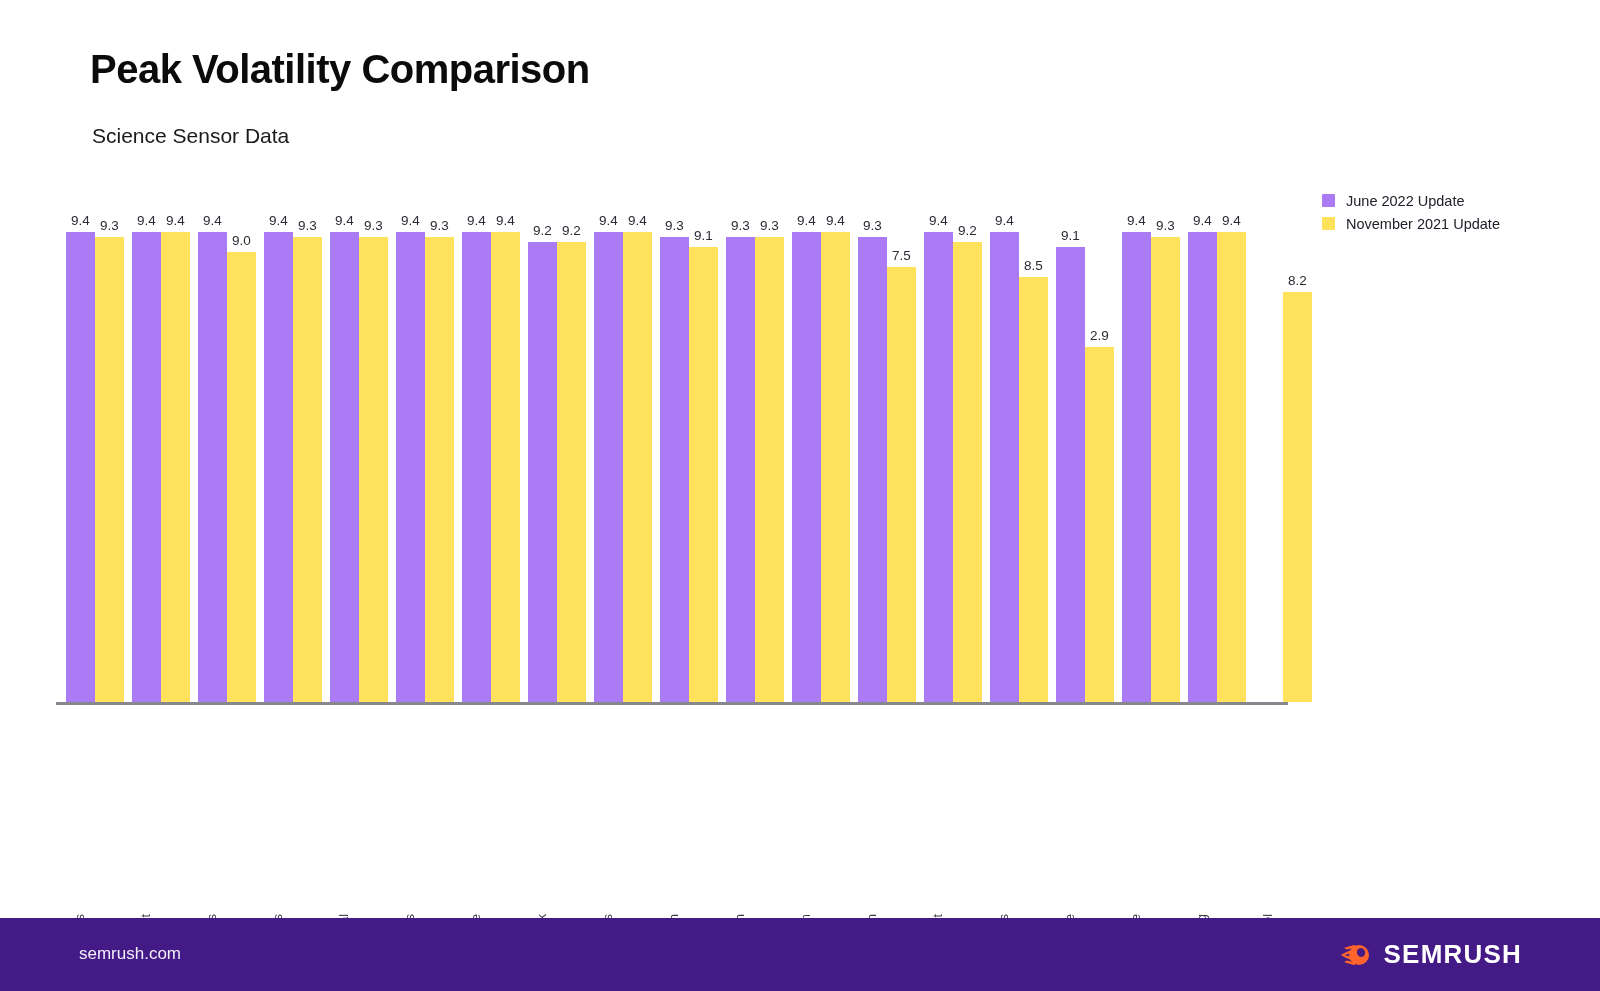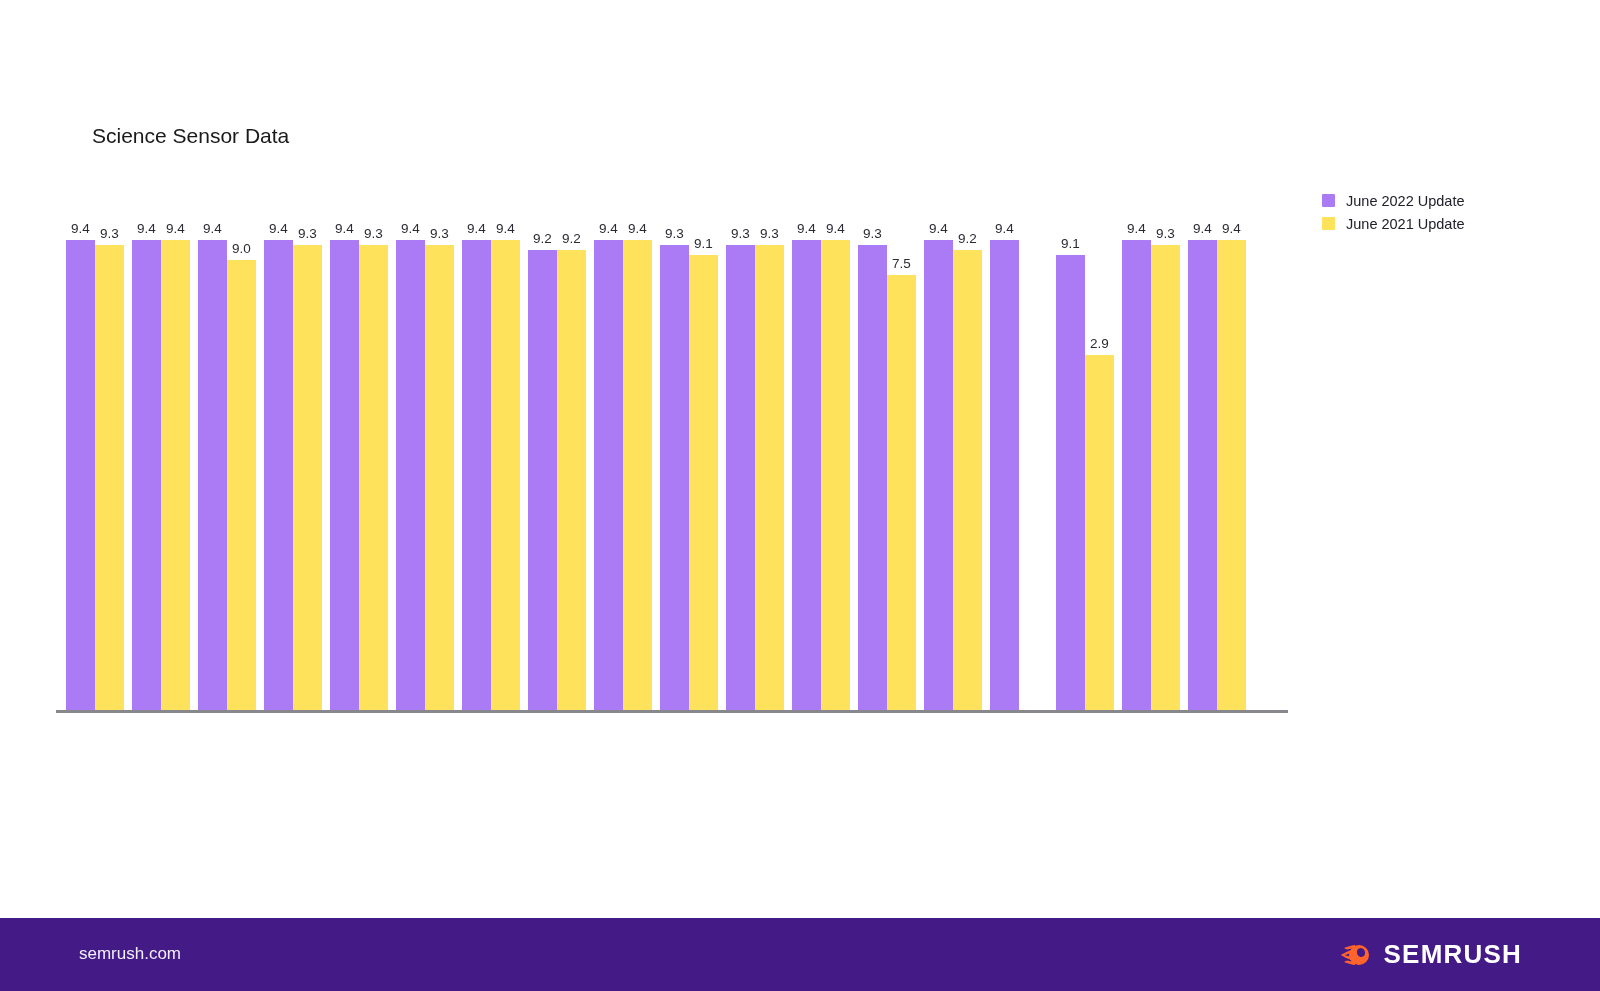--- a/index.html
+++ b/index.html
@@ -62,21 +62,21 @@
   .legend-label {
     font-size: 14.5px;
     color: #22212b;
     white-space: nowrap;
   }
 
   
   #plot {
     position: absolute;
     left: 56px;
-    top: 208px;
+    top: 200px;
     width: 1232px;
     height: 505px;
   }
   #axis-line {
     position: absolute;
     left: 0;
     bottom: 0;
     width: 1232px;
     height: 3px;
     background: #87878e;
@@ -169,30 +169,31 @@
     color: #ffffff;
     white-space: nowrap;
     text-align: right;
   }
 </style>
 </head>
 <body>
 
 <div id="slide">
 
+  <div id="title">Peak Volatility Comparison</div>
   <div id="subtitle">Science Sensor Data</div>
 
   <div id="legend">
       <div class="legend-row">
         <span class="legend-swatch" style="background: rgb(171, 123, 245);"></span>
         <span class="legend-label">June 2022 Update</span>
       </div>
       <div class="legend-row">
         <span class="legend-swatch" style="background: rgb(255, 226, 92);"></span>
-        <span class="legend-label">June 2021 Update</span>
+        <span class="legend-label">November 2021 Update</span>
       </div>
     </div>
 
   <div id="plot">
     <div id="axis-line"></div>
   <div class="group" style="left: 10px;">
         <div class="bar-wrap purple">
           <div class="bar purple" style="height: 470px; background: rgb(171, 123, 245);"></div>
           <div class="bar-value" style="bottom: 475px;">9.4</div>
         </div>
@@ -399,20 +400,24 @@
           <div class="cat-text">
             <span class="cat-inner">Law &amp; Government</span>
           </div>
         </div>
       </div>
       <div class="group" style="left: 934px;">
         <div class="bar-wrap purple">
           <div class="bar purple" style="height: 470px; background: rgb(171, 123, 245);"></div>
           <div class="bar-value" style="bottom: 475px;">9.4</div>
         </div>
+        <div class="bar-wrap yellow">
+          <div class="bar yellow" style="height: 425px; background: rgb(255, 226, 92);"></div>
+          <div class="bar-value" style="bottom: 430px;">8.5</div>
+        </div>
         <div class="cat-holder">
           <div class="cat-text">
             <span class="cat-inner">Pets &amp; Animals</span>
           </div>
         </div>
       </div>
       <div class="group" style="left: 1000px;">
         <div class="bar-wrap purple">
           <div class="bar purple" style="height: 455px; background: rgb(171, 123, 245);"></div>
           <div class="bar-value" style="bottom: 460px;">9.1</div>
@@ -451,20 +456,24 @@
           <div class="bar yellow" style="height: 470px; background: rgb(255, 226, 92);"></div>
           <div class="bar-value" style="bottom: 475px;">9.4</div>
         </div>
         <div class="cat-holder">
           <div class="cat-text">
             <span class="cat-inner">Shopping</span>
           </div>
         </div>
       </div>
       <div class="group" style="left: 1198px;">
+        <div class="bar-wrap yellow">
+          <div class="bar yellow" style="height: 410px; background: rgb(255, 226, 92);"></div>
+          <div class="bar-value" style="bottom: 415px;">8.2</div>
+        </div>
         <div class="cat-holder">
           <div class="cat-text">
             <span class="cat-inner">Travel</span>
           </div>
         </div>
       </div>
     </div>
 
   <div id="footer">
     <div id="footer-url">semrush.com</div>

